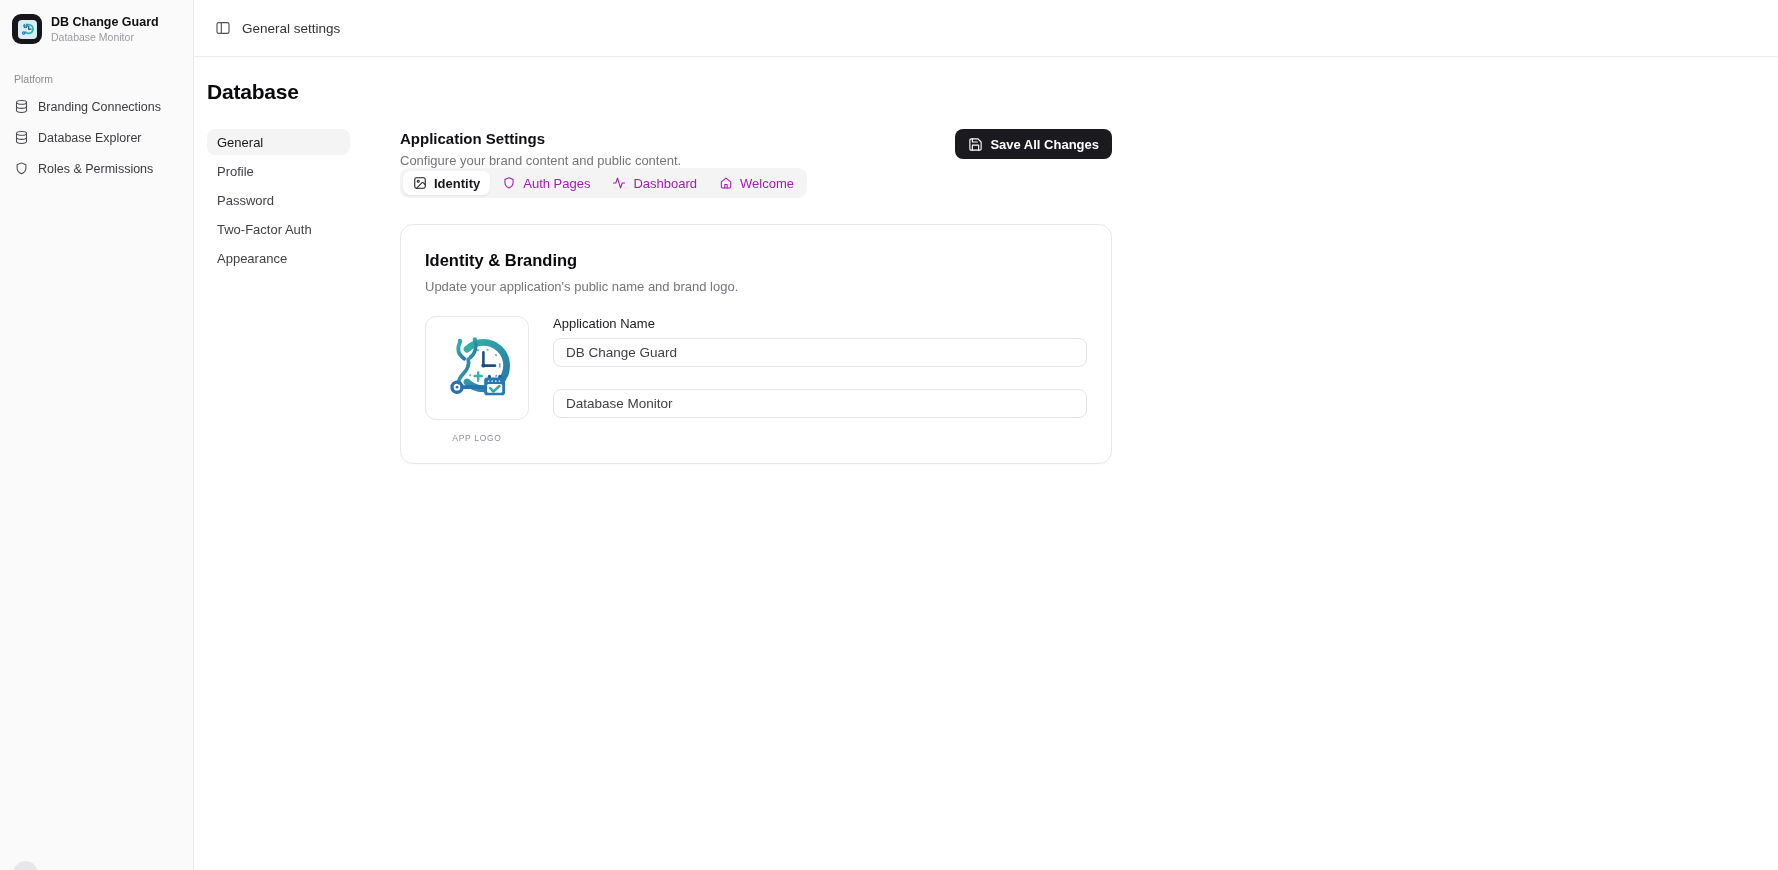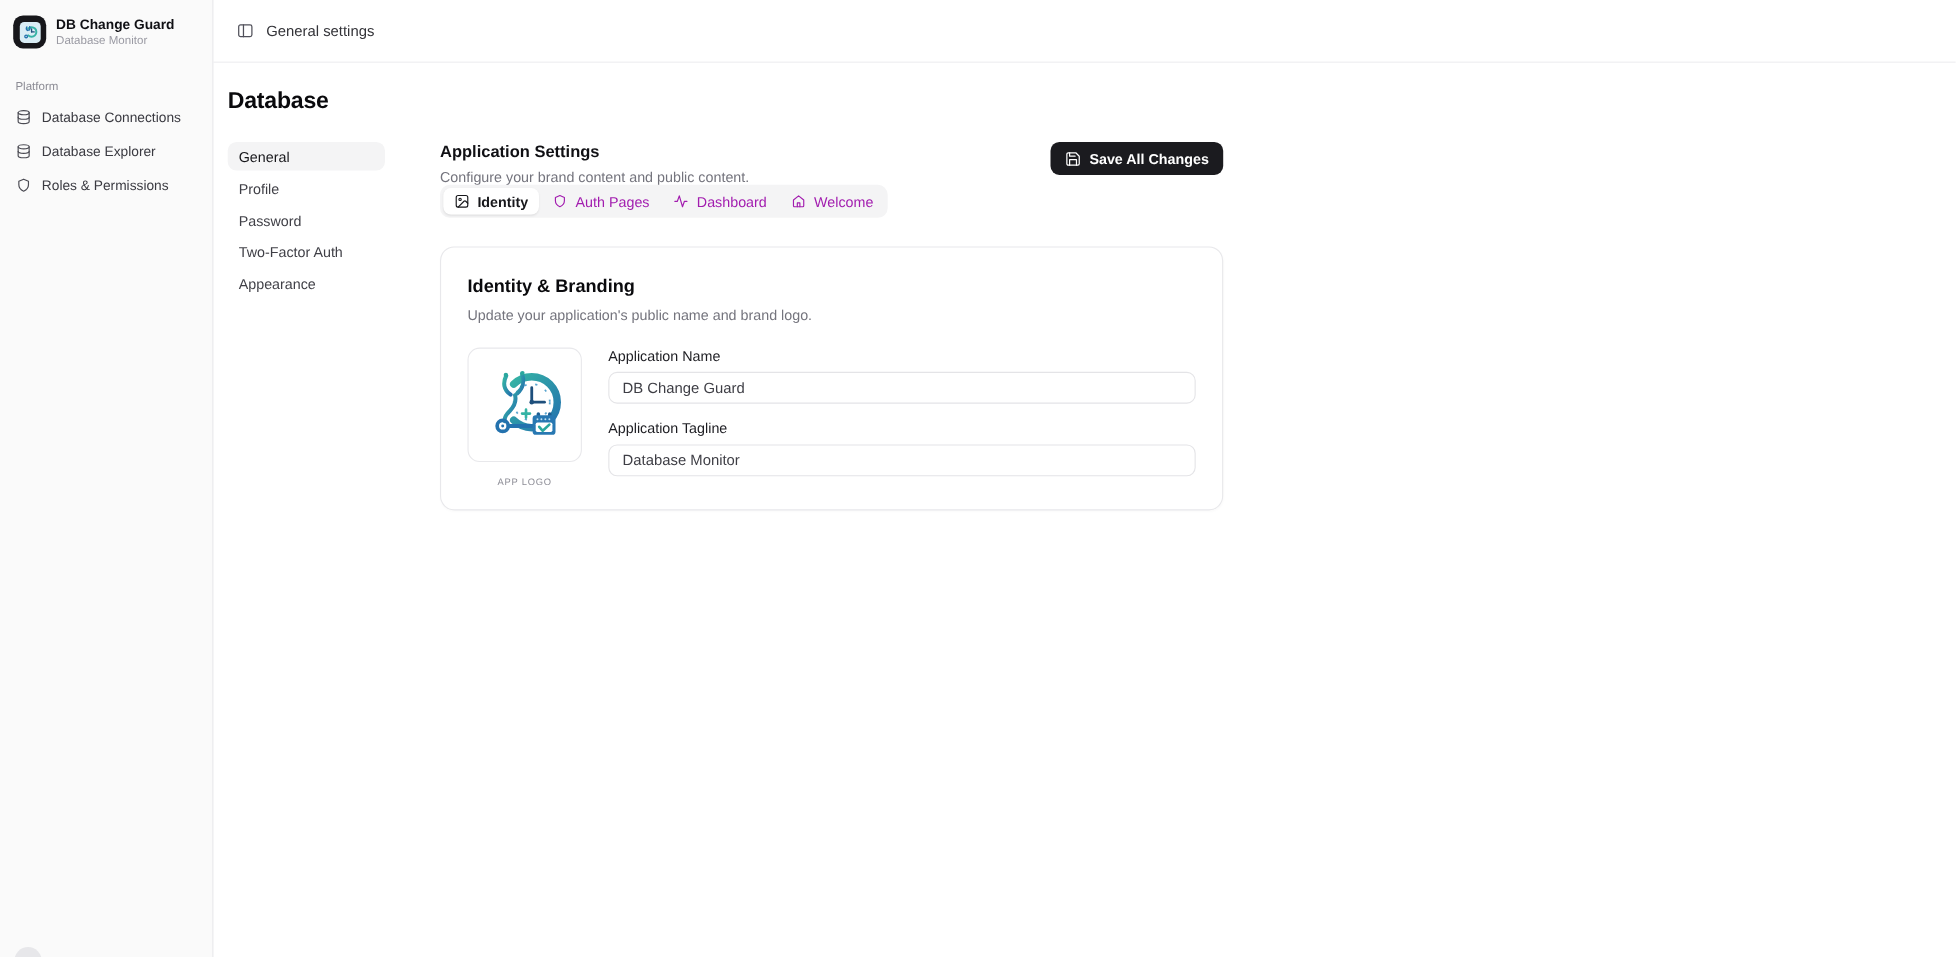--- a/index.html
+++ b/index.html
@@ -149,21 +149,21 @@
 
   <nav class="side-nav">
     <div class="side-item">
       <span class="icn">
         <svg width="15" height="15" viewBox="0 0 24 24" fill="none" stroke="currentColor" stroke-width="1.7" stroke-linecap="round" stroke-linejoin="round">
           <ellipse cx="12" cy="5.5" rx="8" ry="3"></ellipse>
           <path d="M4 5.5v13c0 1.66 3.58 3 8 3s8-1.34 8-3v-13"></path>
           <path d="M4 12c0 1.66 3.58 3 8 3s8-1.34 8-3"></path>
         </svg>
       </span>
-      <span>Database Connections</span>
+      <span>Branding Connections</span>
     </div>
     <div class="side-item">
       <span class="icn">
         <svg width="15" height="15" viewBox="0 0 24 24" fill="none" stroke="currentColor" stroke-width="1.7" stroke-linecap="round" stroke-linejoin="round">
           <ellipse cx="12" cy="5.5" rx="8" ry="3"></ellipse>
           <path d="M4 5.5v13c0 1.66 3.58 3 8 3s8-1.34 8-3v-13"></path>
           <path d="M4 12c0 1.66 3.58 3 8 3s8-1.34 8-3"></path>
         </svg>
       </span>
       <span>Database Explorer</span>
@@ -322,21 +322,20 @@
               </div>
               <div class="logo-caption">APP LOGO</div>
             </div>
 
             <div class="fields">
               <div class="field">
                 <label class="field-label">Application Name</label>
                 <input class="field-input" type="text" value="DB Change Guard" style="">
               </div>
               <div class="field">
-                <label class="field-label">Application Tagline</label>
                 <input class="field-input" type="text" value="Database Monitor" style="">
               </div>
             </div>
           </div>
         </div>
 
       </section>
     </div>
   </div>
 </main>

